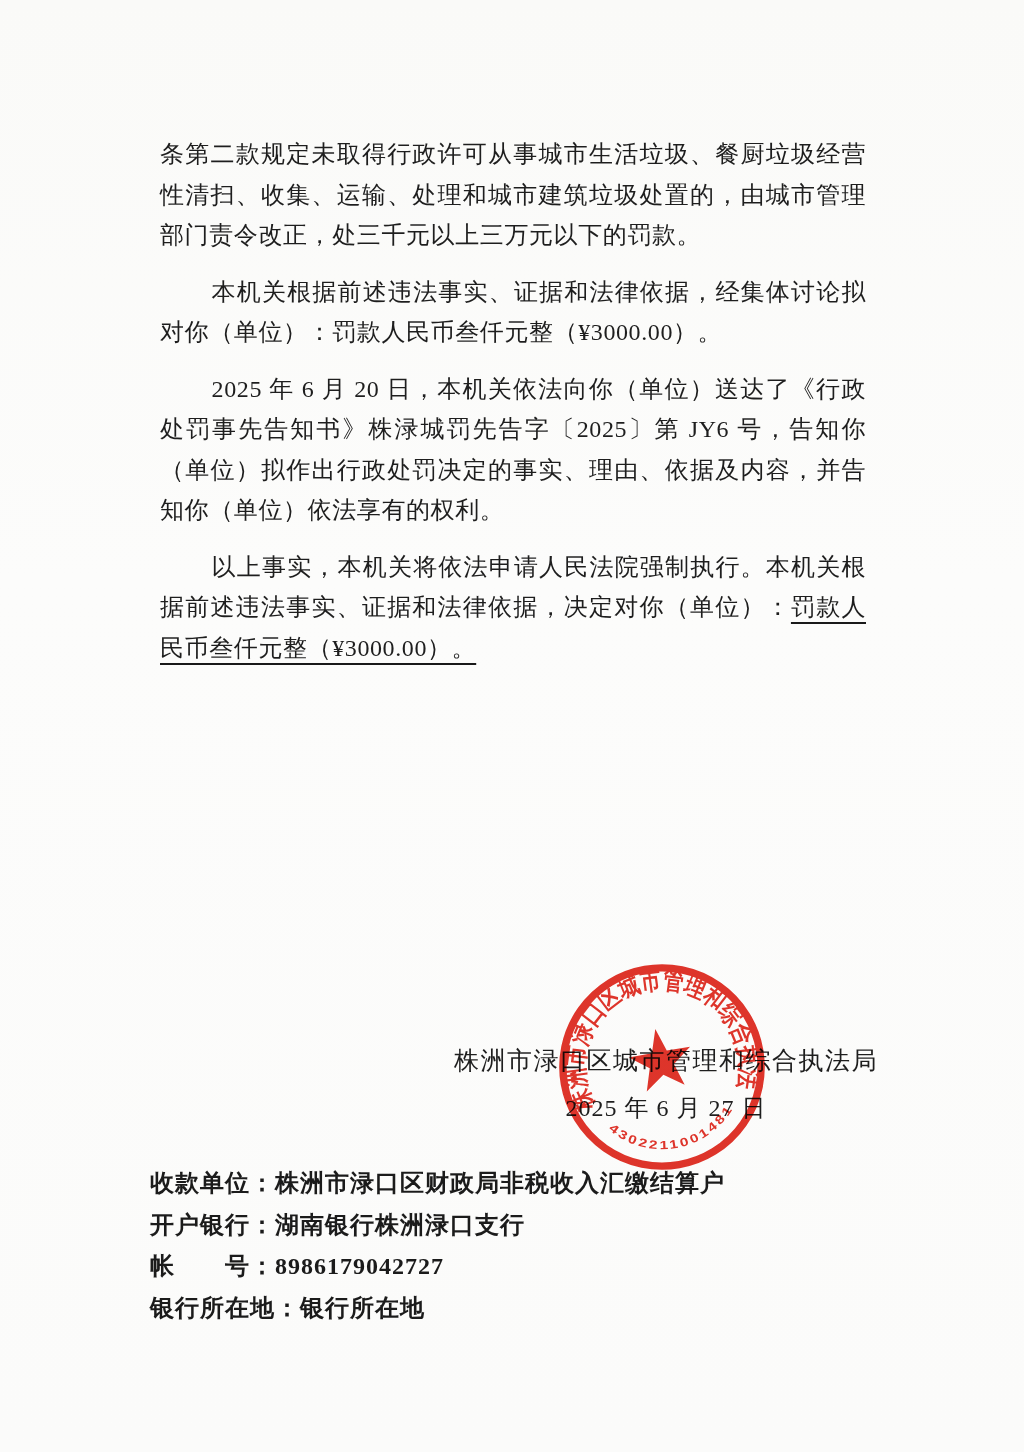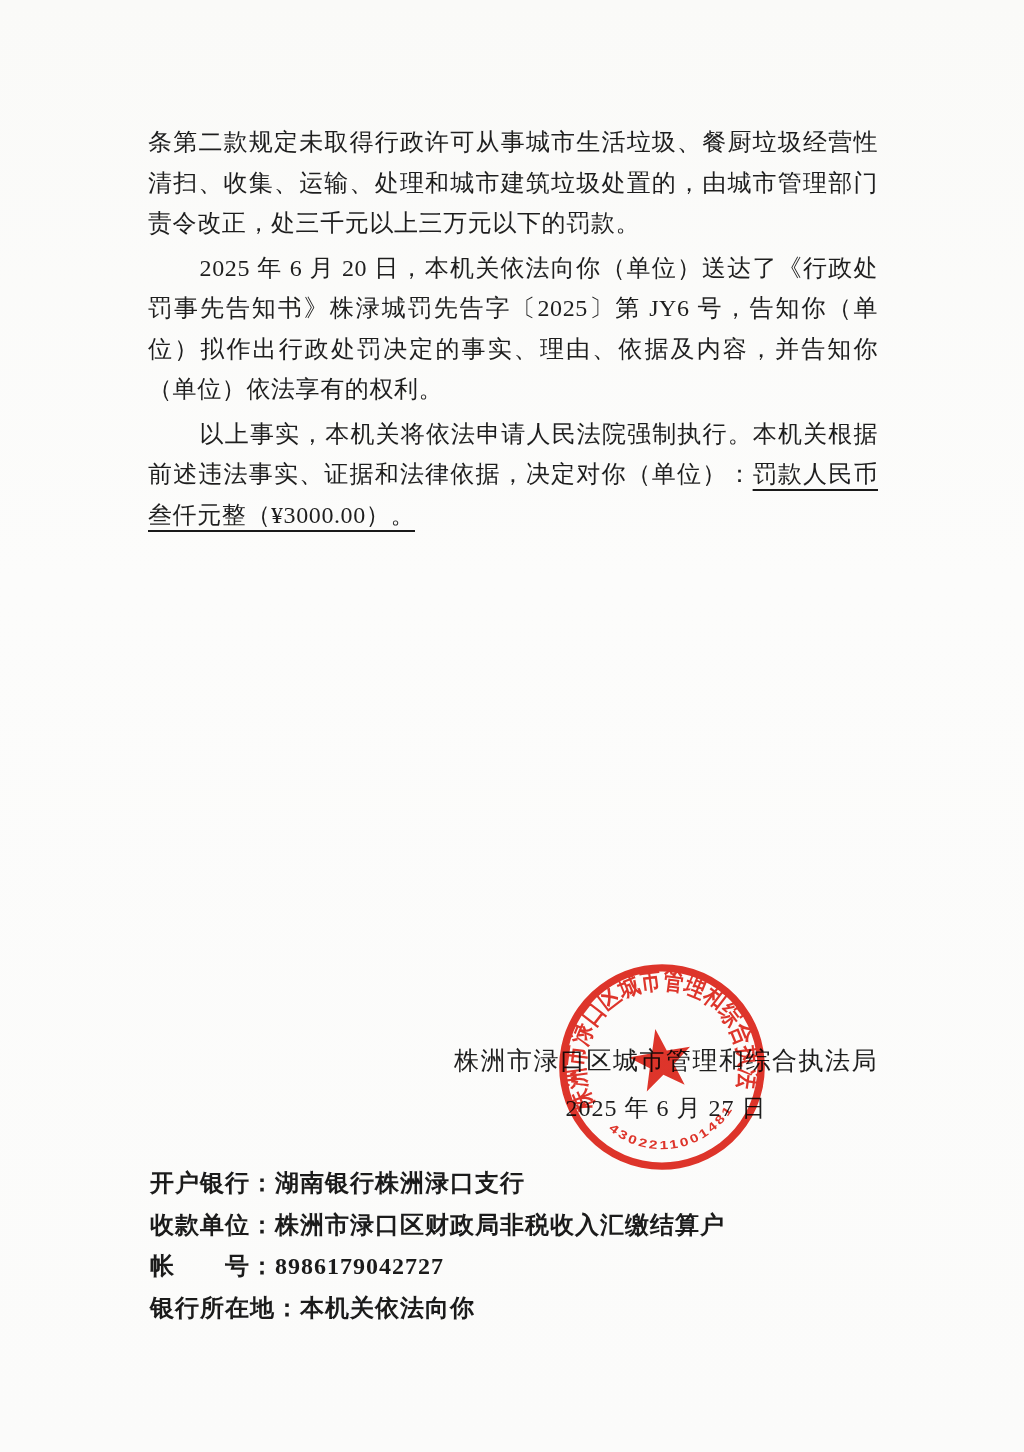--- a/index.html
+++ b/index.html
@@ -21,21 +21,21 @@
     position: absolute;
     left: 144px;
     top: 118px;
     width: 738px;
     font-size: 24px;
     line-height: 40.5px;
     letter-spacing: 0.6px;
     color: #1e1e1e;
     text-align: justify;
   }
-  .para { margin: 4px; }
+  .para { margin: 16px; }
   .para.indent { text-indent: 2.15em; }
   .penalty-underline {
     text-decoration: underline;
     text-decoration-thickness: 2px;
     text-underline-offset: 7px;
     text-decoration-color: #1a1a1a;
   }
   .signature-block {
     position: absolute;
     left: 436px;
@@ -88,20 +88,21 @@
     letter-spacing: 2px;
   }
 </style>
 </head>
 <body>
 
 <div class="page">
 
   <div class="doc-body">
     <p class="para">条第二款规定未取得行政许可从事城市生活垃圾、餐厨垃圾经营性清扫、收集、运输、处理和城市建筑垃圾处置的，由城市管理部门责令改正，处三千元以上三万元以下的罚款。</p>
+    <p class="para indent">本机关根据前述违法事实、证据和法律依据，经集体讨论拟对你（单位）：罚款人民币叁仟元整（¥3000.00）。</p>
     <p class="para indent">2025 年 6 月 20 日，本机关依法向你（单位）送达了《行政处罚事先告知书》株渌城罚先告字〔2025〕第 JY6 号，告知你（单位）拟作出行政处罚决定的事实、理由、依据及内容，并告知你（单位）依法享有的权利。</p>
     <p class="para indent"><span>以上事实，本机关将依法申请人民法院强制执行。本机关根据前述违法事实、证据和法律依据，决定对你（单位）：</span><span class="penalty-underline">罚款人民币叁仟元整（¥3000.00）。</span></p>
   </div>
 
   <div class="signature-block">
     <div class="signature-agency">株洲市渌口区城市管理和综合执法局</div>
     <div class="signature-date">2025 年 6 月 27 日</div>
   </div>
 
   <div class="seal">
@@ -115,19 +116,19 @@
       <text class="seal-ring-text" fill="#df2318">
         <textPath href="#ringArc" startOffset="0" textLength="331" lengthAdjust="spacingAndGlyphs">株洲市渌口区城市管理和综合执法局</textPath>
       </text>
       <text class="seal-code-text" fill="#df2318">
         <textPath href="#codeArc" startOffset="2" textLength="146" lengthAdjust="spacingAndGlyphs">4302211001481</textPath>
       </text>
     </svg>
   </div>
 
   <div class="bank-block">
+    <div class="bank-row"><span>收款单位：</span><span>株洲市渌口区财政局非税收入汇缴结算户</span></div>
     <div class="bank-row"><span>开户银行：</span><span>湖南银行株洲渌口支行</span></div>
-    <div class="bank-row"><span>收款单位：</span><span>株洲市渌口区财政局非税收入汇缴结算户</span></div>
     <div class="bank-row"><span>帐　　号：</span><span>8986179042727</span></div>
-    <div class="bank-row"><span>银行所在地：</span><span>本机关依法向你</span></div>
+    <div class="bank-row"><span>银行所在地：</span><span>银行所在地</span></div>
   </div>
 
 </div>
 
 </body></html>

